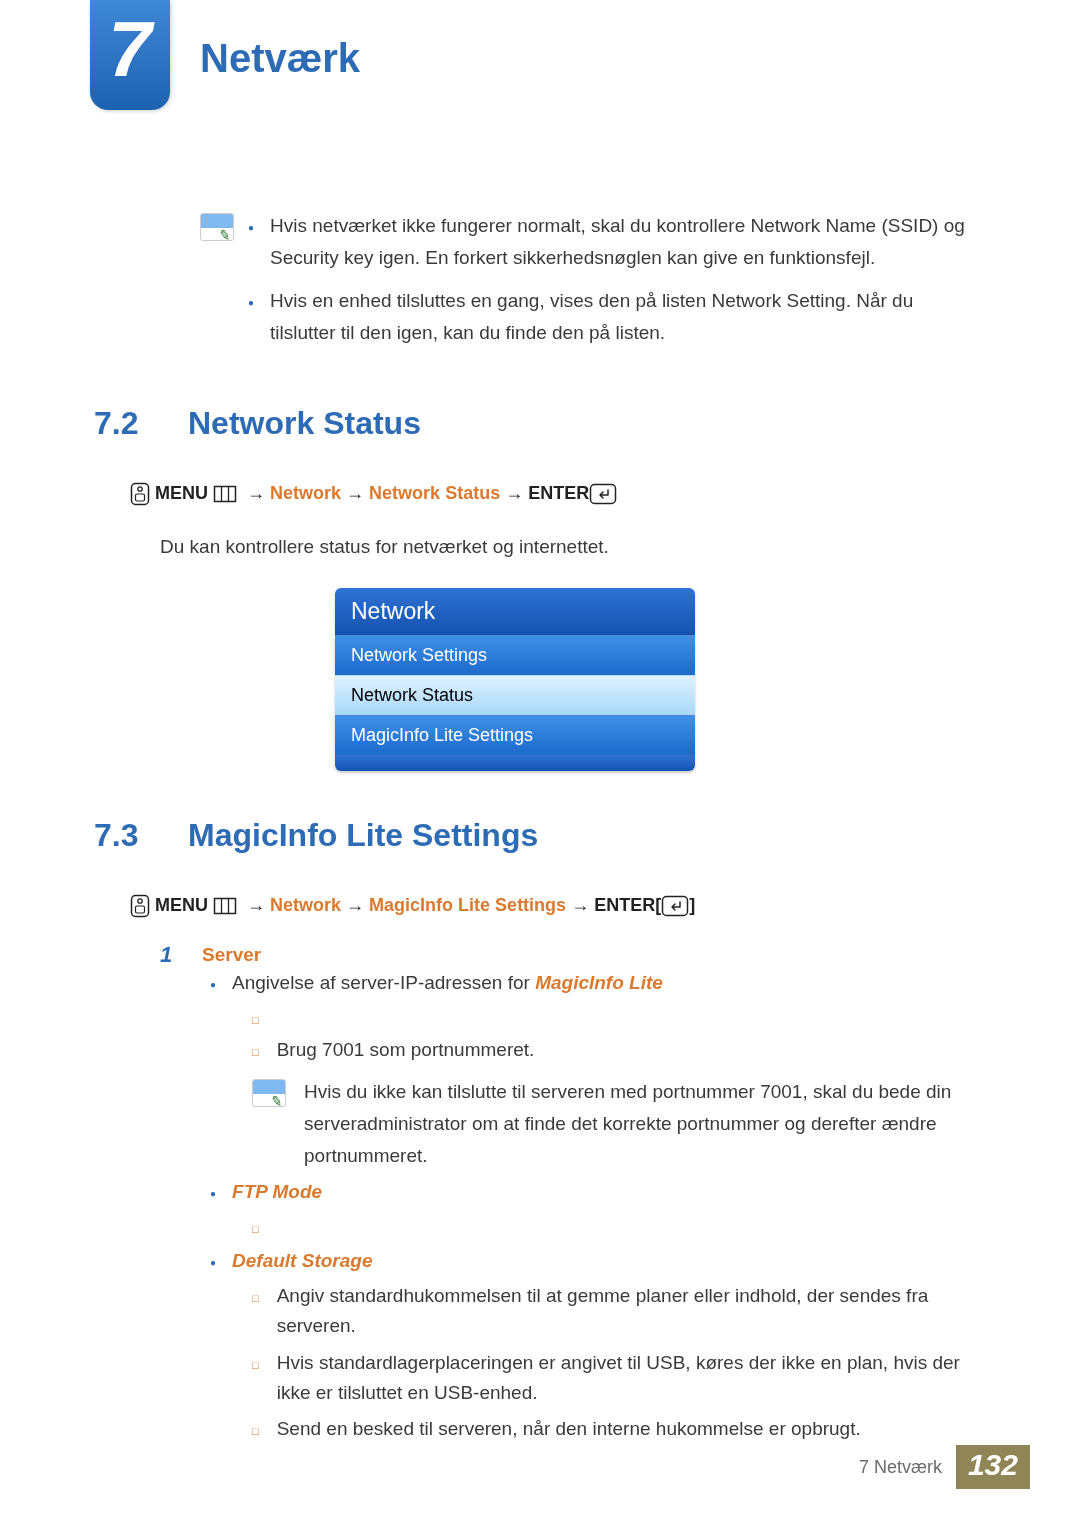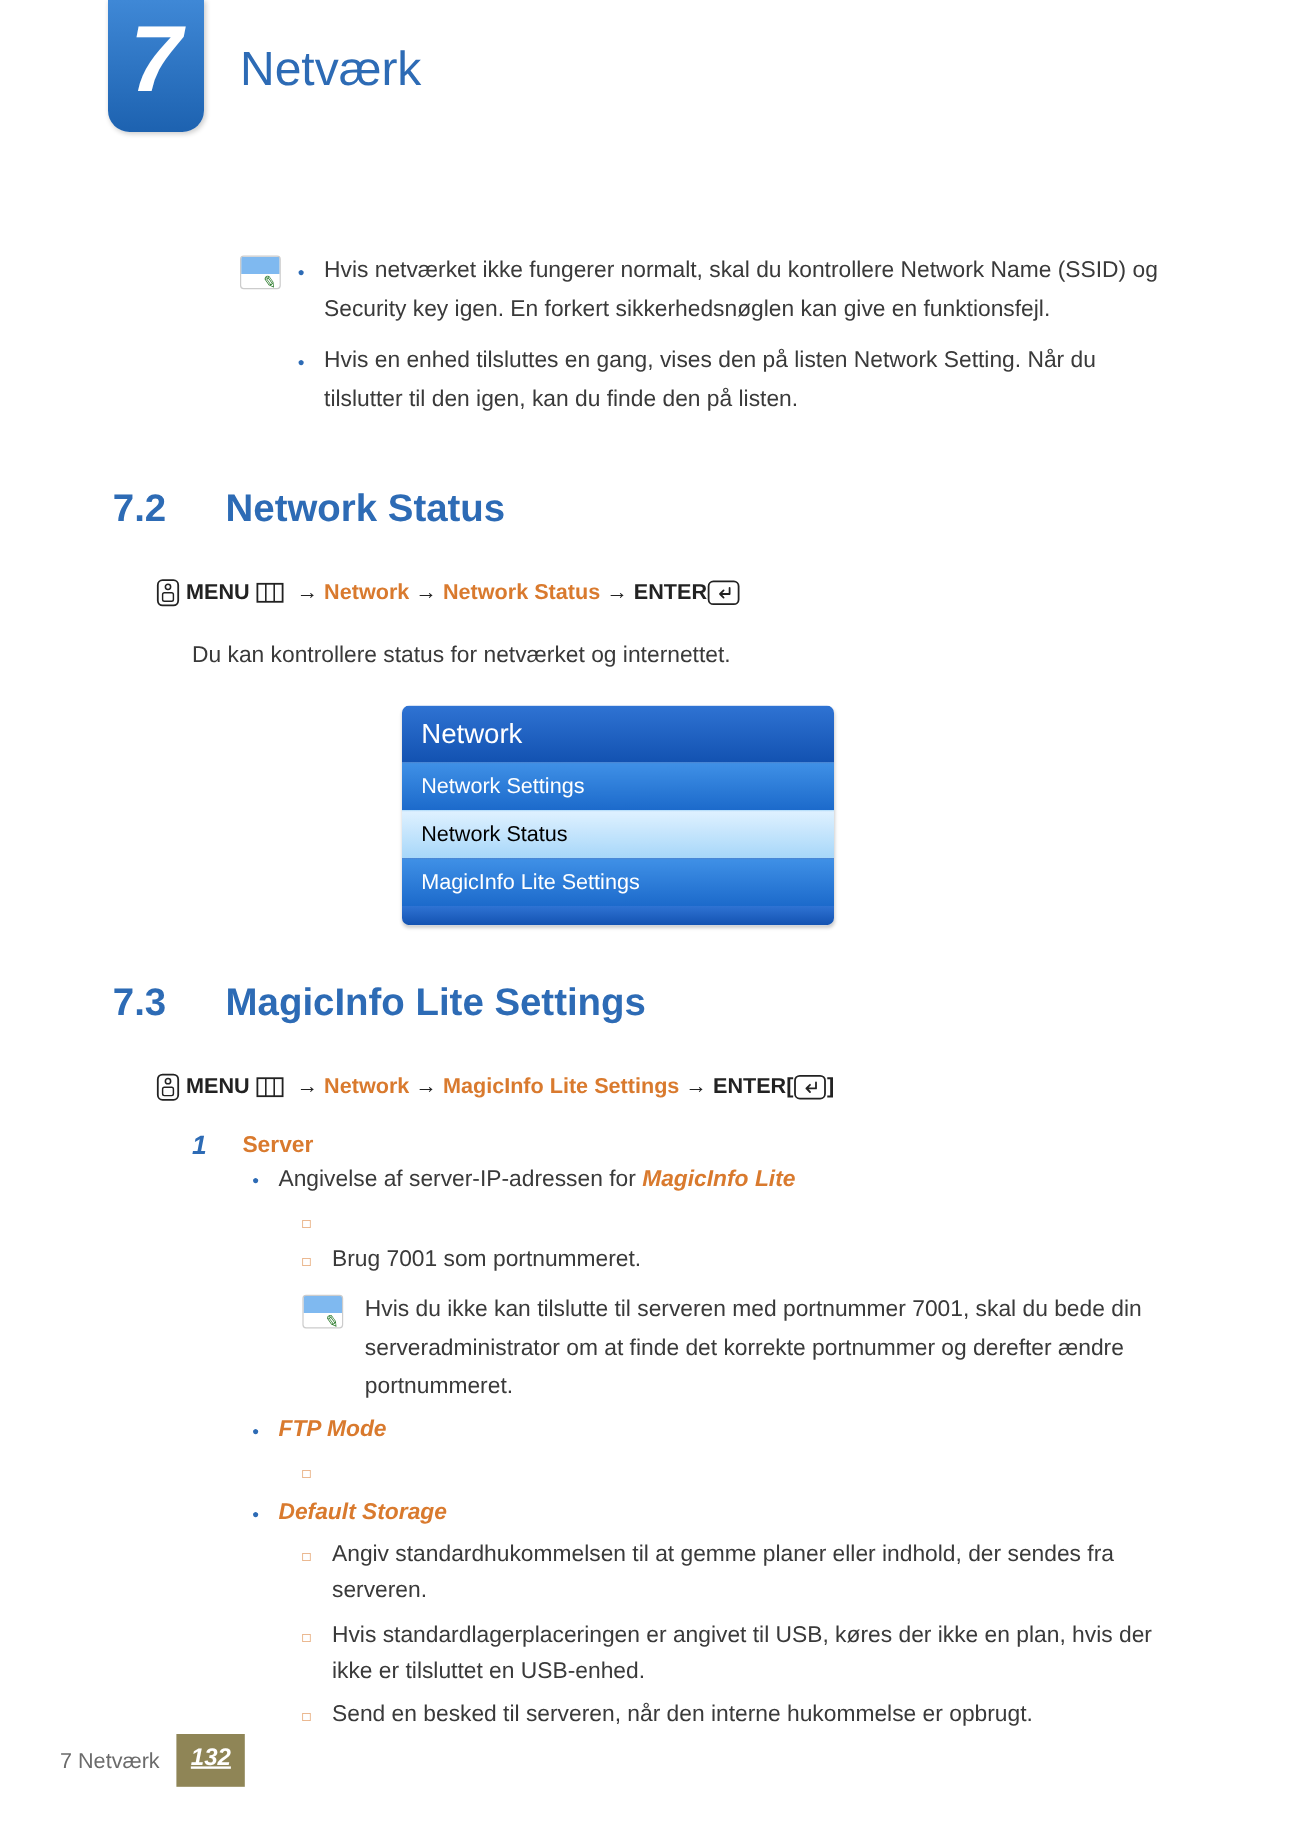--- a/index.html
+++ b/index.html
@@ -41,21 +41,21 @@
     font-style: italic;
     line-height: 1;
     padding-bottom: 12px;
   }
 
   .chapter-title {
     position: absolute;
     top: 36px;
     left: 200px;
     font-size: 40px;
-    font-weight: normal;
+    font-weight: bold;
     color: var(--blue);
   }
 
   .content {
     position: absolute;
     top: 210px;
     left: 0;
     width: 1080px;
     padding: 0 100px 0 50px;
   }
@@ -226,39 +226,39 @@
     flex: 1;
   }
 
   .orange-bold { color: var(--orange); font-weight: bold; font-style: italic; }
 
   
   .footer {
     position: absolute;
     bottom: 40px;
     left: 50px;
-    right: 60px;
+    right: 50px;
     height: 40px;
     display: flex;
     align-items: center;
+    justify-content: flex-end;
   }
   .footer-chapter {
     color: #6b6b6b;
     font-size: 18px;
     margin-right: 14px;
   }
   .footer-pagebox {
     background: var(--olive);
     color: #fff;
-    font-size: 20px;
+    font-size: 30px;
     font-weight: bold;
     font-style: italic;
     padding: 0 12px 4px 12px;
     line-height: 40px;
-    text-decoration: underline;
   }
 </style>
 </head>
 <body>
 
 <div class="chapter-badge">
   <span>7</span>
 </div>
 <div class="chapter-title">Netværk</div>
 

